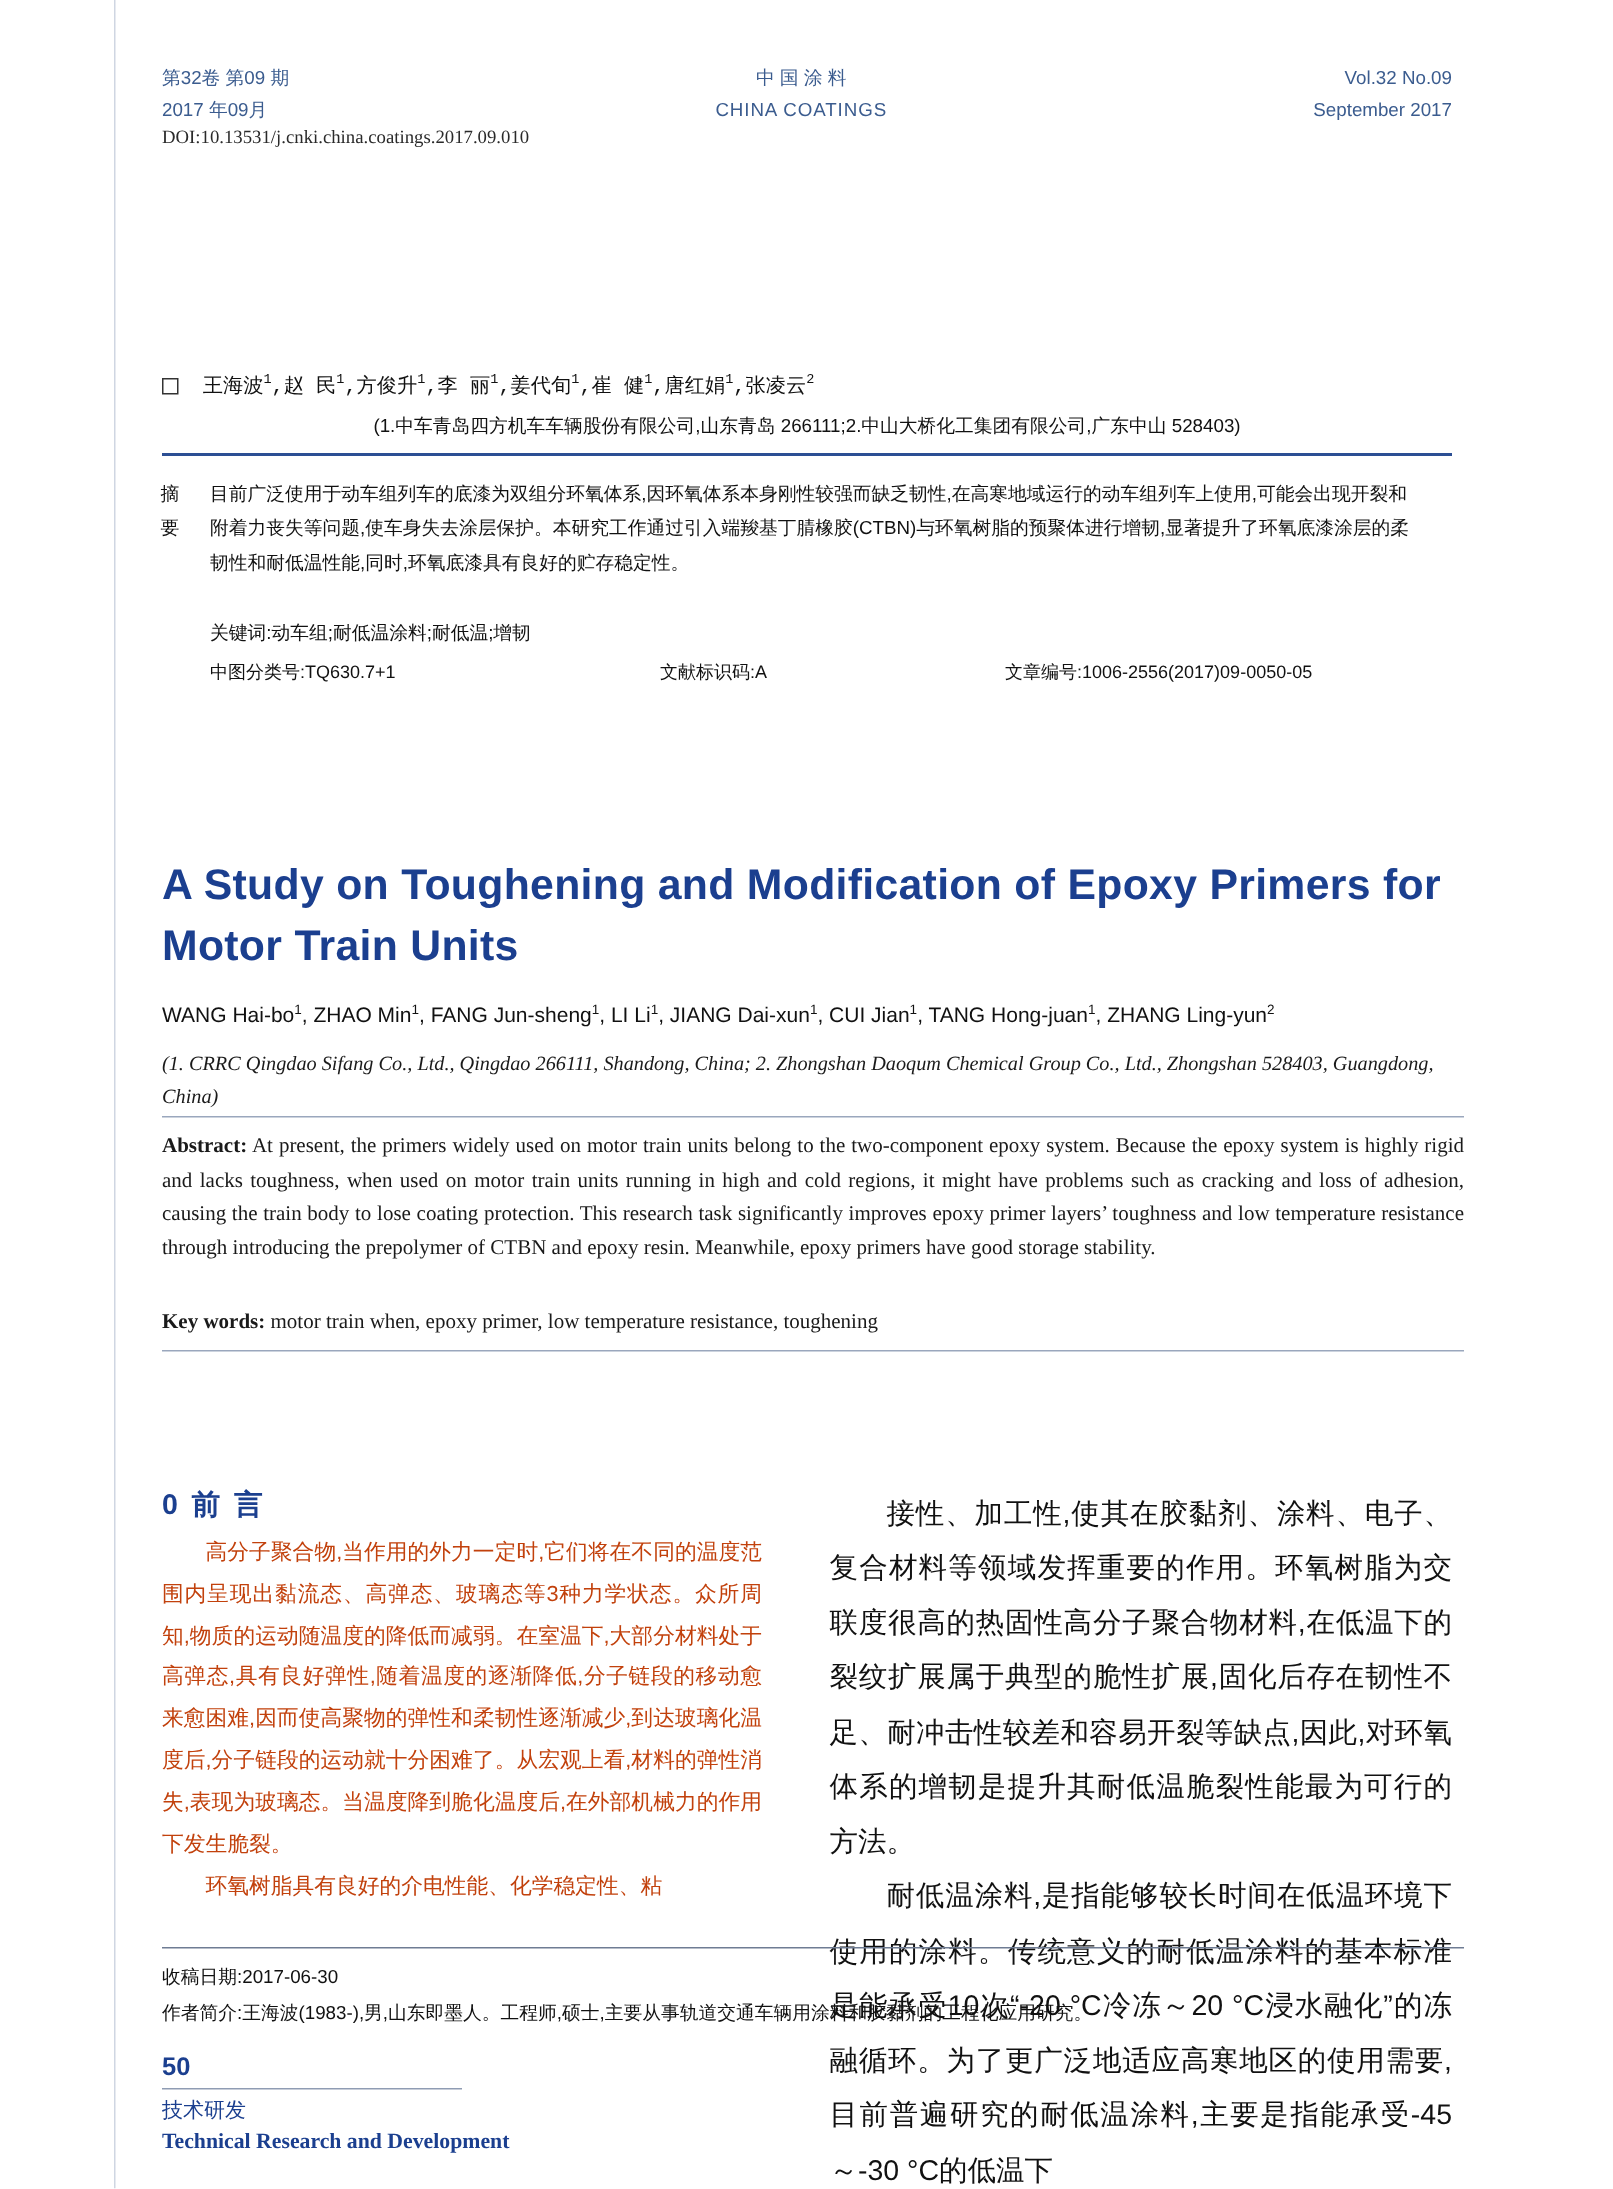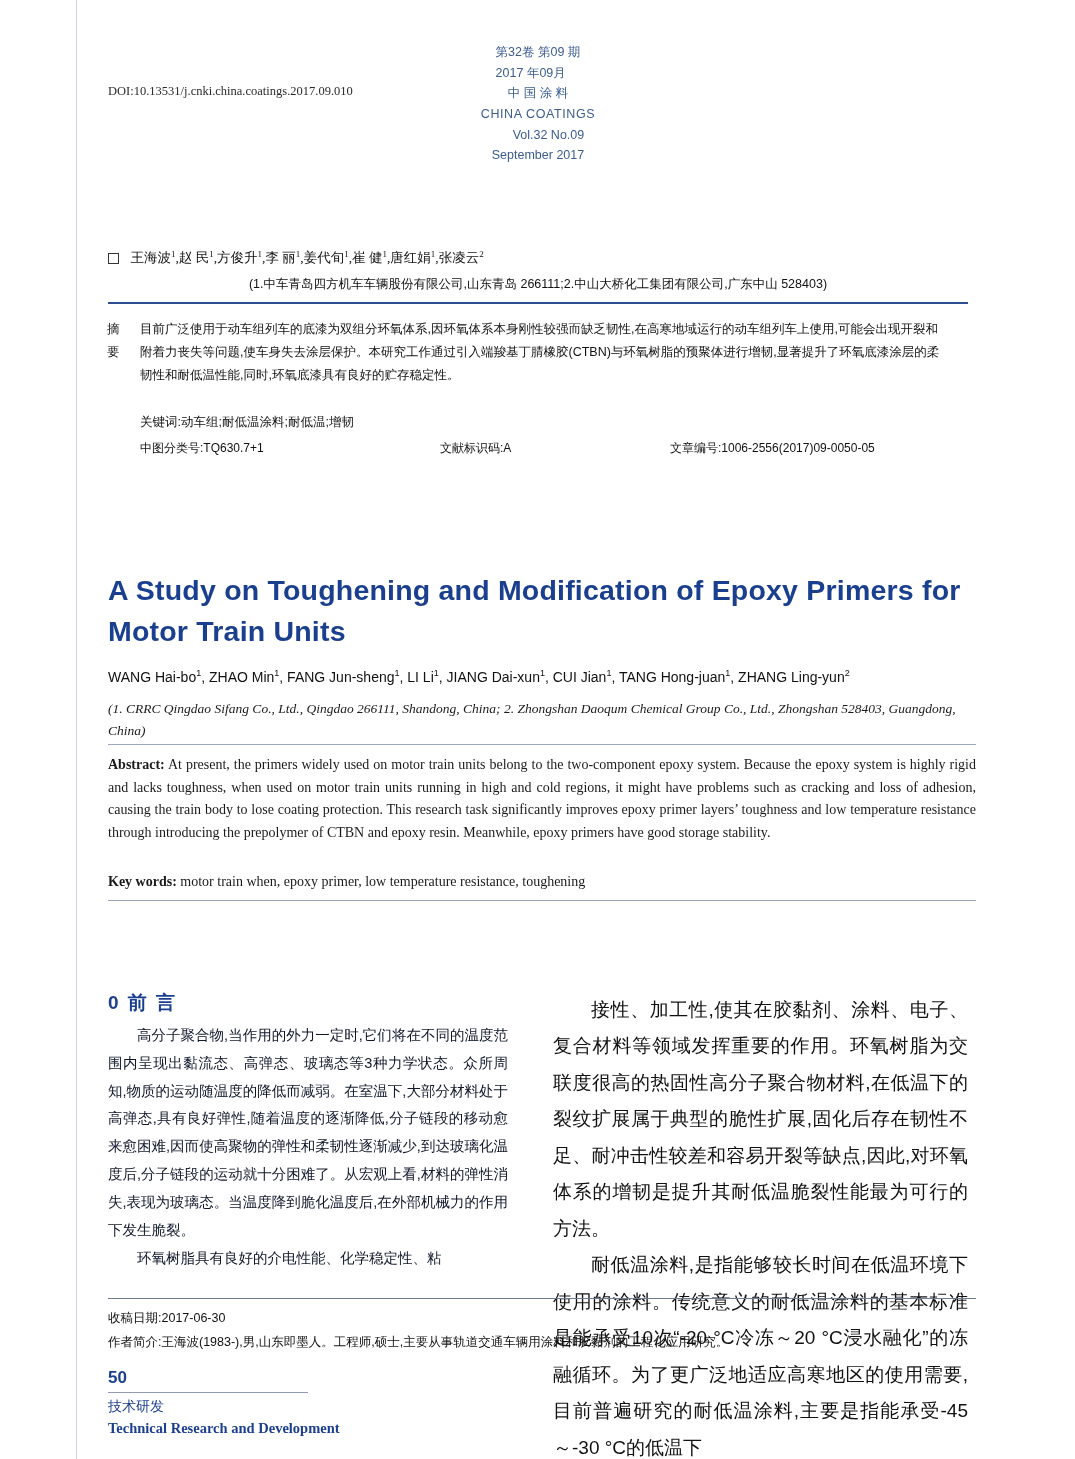--- a/index.html
+++ b/index.html
@@ -23,26 +23,25 @@
   }
 
   
   .header {
     position: absolute;
     left: 108px;
     top: 42px;
     width: 860px;
     display: flex;
     justify-content: space-between;
-    align-items: center;
+    align-items: flex-end;
     font-family: "Liberation Sans", sans-serif;
     font-size: 12.5px;
     color: #3b5c8f;
     line-height: 1.65;
-    flex-direction: column;
   }
   .header .col-left { text-align: left; }
   .header .col-mid  { text-align: center; }
   .header .col-right{ text-align: right; }
   .header .en { letter-spacing: 0.6px; }
 
   .doi {
     position: absolute;
     left: 108px;
     top: 84px;
@@ -63,21 +62,21 @@
     letter-spacing: 2px;
     color: #1b3f8f;
     text-align: center;
   }
 
   .cn-authors {
     position: absolute;
     left: 108px;
     top: 248px;
     width: 860px;
-    font-family: Liberation Serif, serif;
+    font-family: Liberation Mono, monospace;
     font-size: 13.5px;
     color: #111;
   }
   .cn-authors .sq {
     display: inline-block;
     width: 9px; height: 9px;
     border: 1px solid #333;
     margin-right: 8px;
     vertical-align: middle;
   }
@@ -222,21 +221,21 @@
     letter-spacing: 2px;
   }
   .col-left-body {
     position: absolute;
     left: 108px;
     top: 1022px;
     width: 400px;
     font-family: "Liberation Sans", sans-serif;
     font-size: 14.5px;
     line-height: 1.92;
-    color: #0f172a;
+    color: #c2410c;
     text-align: justify;
   }
   .col-right-body {
     position: absolute;
     left: 553px;
     top: 992px;
     width: 415px;
     font-family: "Liberation Sans", sans-serif;
     font-size: 19px;
     line-height: 1.92;

